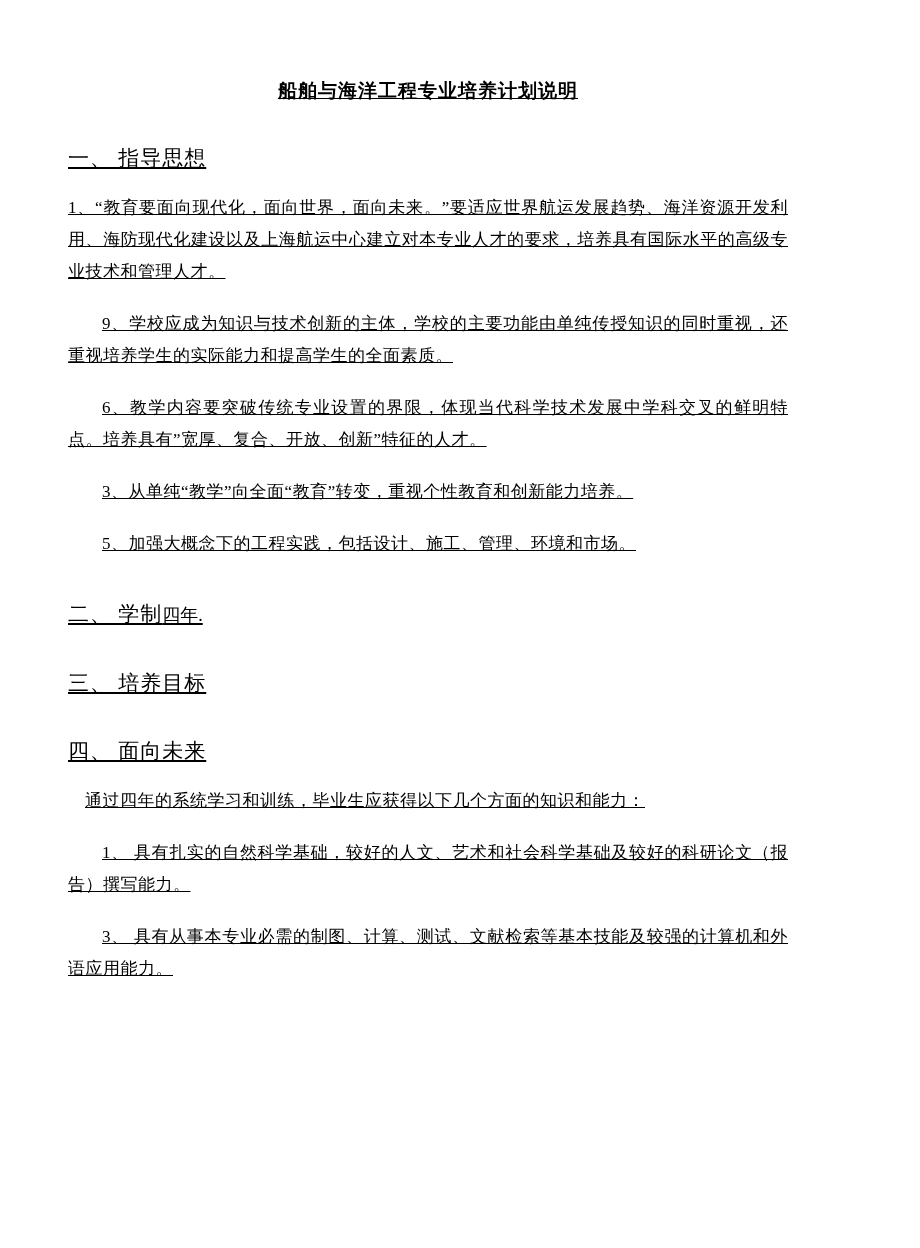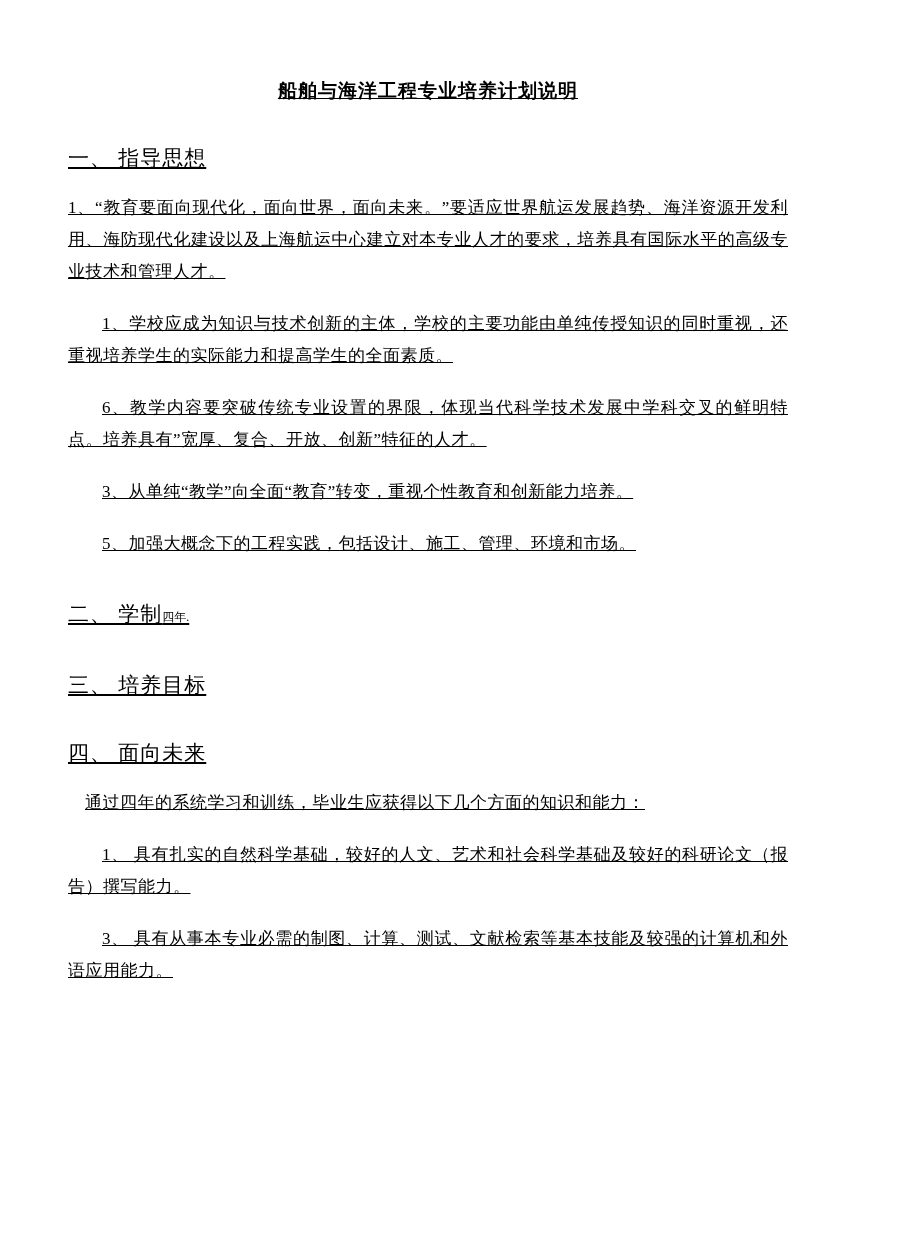--- a/index.html
+++ b/index.html
@@ -29,21 +29,21 @@
     line-height: 26px;
   }
   .section-heading {
     margin: 40px 0 6px 0;
     font-size: 21px;
     font-weight: normal;
     letter-spacing: 1px;
     line-height: 28px;
   }
   .section-heading .heading-suffix {
-    font-size: 12px;
+    font-size: 18px;
     letter-spacing: 0;
   }
   .body-para {
     margin: 20px 0;
     font-size: 17px;
     line-height: 32px;
     text-align: justify;
     letter-spacing: 0.5px;
   }
   .indent-0 { text-indent: 0; }
@@ -54,21 +54,21 @@
 <body>
 
 <div class="doc-page">
 
   <h1 class="doc-title">船舶与海洋工程专业培养计划说明</h1>
 
   <h2 class="section-heading">一、 指导思想</h2>
 
   <p class="body-para indent-0">1、“教育要面向现代化，面向世界，面向未来。”要适应世界航运发展趋势、海洋资源开发利用、海防现代化建设以及上海航运中心建立对本专业人才的要求，培养具有国际水平的高级专业技术和管理人才。</p>
 
-  <p class="body-para indent-2">1、学校应成为知识与技术创新的主体，学校的主要功能由单纯传授知识的同时重视，还重视培养学生的实际能力和提高学生的全面素质。</p>
+  <p class="body-para indent-2">9、学校应成为知识与技术创新的主体，学校的主要功能由单纯传授知识的同时重视，还重视培养学生的实际能力和提高学生的全面素质。</p>
 
   <p class="body-para indent-2">6、教学内容要突破传统专业设置的界限，体现当代科学技术发展中学科交叉的鲜明特点。培养具有”宽厚、复合、开放、创新”特征的人才。</p>
 
   <p class="body-para indent-2">3、从单纯“教学”向全面“教育”转变，重视个性教育和创新能力培养。</p>
 
   <p class="body-para indent-2">5、加强大概念下的工程实践，包括设计、施工、管理、环境和市场。</p>
 
   <h2 class="section-heading"><span>二、 学制</span><span class="heading-suffix">四年.</span></h2>
 
   <h2 class="section-heading">三、 培养目标</h2>

